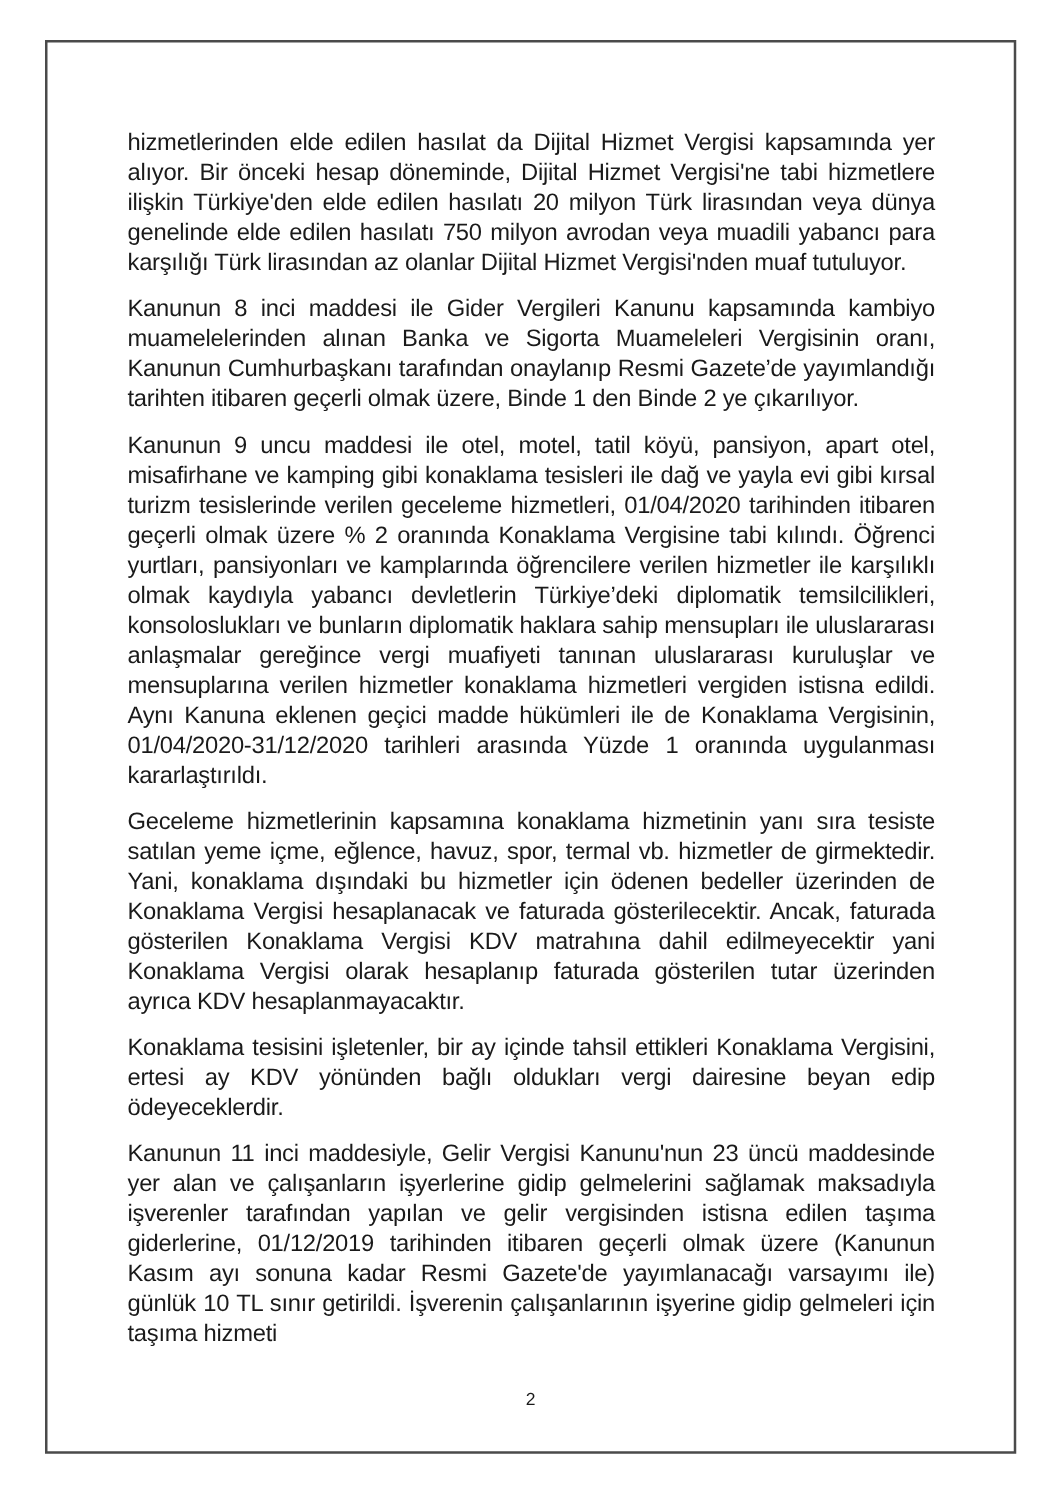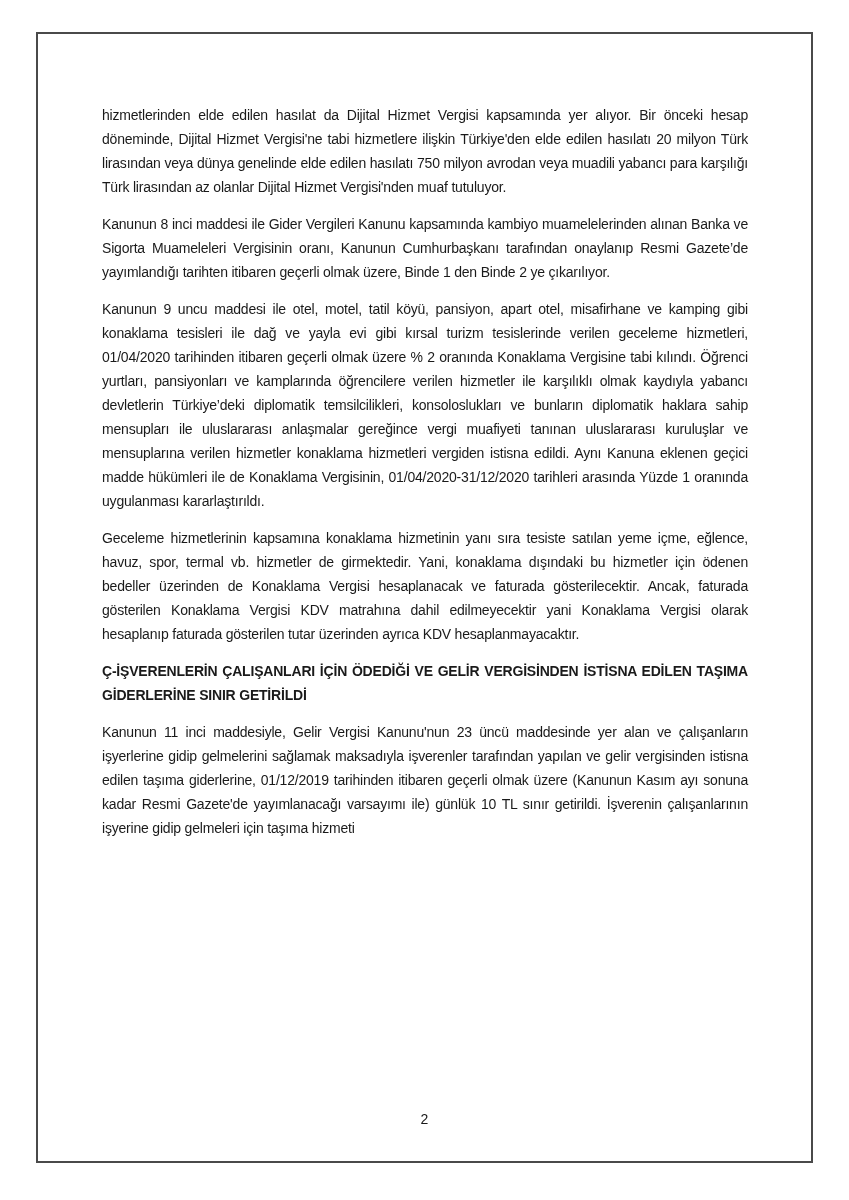--- a/index.html
+++ b/index.html
@@ -24,21 +24,21 @@
     border:2px solid var(--border-color);
     background:var(--page-bg);
     overflow:hidden;
   }
   .content{
     position:absolute;
     left:64px; right:63px; top:69px;
   }
   .body-text, .heading{
     margin:0 0 13px 0;
-    font-size:14px;
+    font-size:19px;
     line-height:24px;
     letter-spacing:-0.2px;
     text-align:justify;
     color:var(--text-color);
   }
   .heading{
     font-weight:bold;
   }
   .underline{
     text-decoration-thickness:1px;
@@ -63,21 +63,21 @@
     <p class="body-text">hizmetlerinden elde edilen hasılat da Dijital Hizmet Vergisi kapsamında yer alıyor. Bir önceki hesap döneminde, Dijital Hizmet Vergisi'ne tabi hizmetlere ilişkin Türkiye'den elde edilen hasılatı 20 milyon Türk lirasından veya dünya genelinde elde edilen hasılatı 750 milyon avrodan veya muadili yabancı para karşılığı Türk lirasından az olanlar Dijital Hizmet Vergisi'nden muaf tutuluyor.</p>
 
 
     <p class="body-text">Kanunun 8 inci maddesi ile Gider Vergileri Kanunu kapsamında kambiyo muamelelerinden alınan Banka ve Sigorta Muameleleri Vergisinin oranı, Kanunun Cumhurbaşkanı tarafından onaylanıp Resmi Gazete’de yayımlandığı tarihten itibaren geçerli olmak üzere, Binde 1 den Binde 2 ye çıkarılıyor.</p>
 
 
     <p class="body-text"><span>Kanunun 9 uncu maddesi ile otel, motel, tatil köyü, pansiyon, apart otel, misafirhane ve kamping gibi konaklama tesisleri ile dağ ve yayla evi gibi kırsal turizm tesislerinde verilen geceleme hizmetleri, 01/04/2020 tarihinden itibaren geçerli olmak üzere % 2 oranında Konaklama Vergisine tabi kılındı. Öğrenci yurtları, pansiyonları ve kamplarında öğrencilere verilen hizmetler ile karşılıklı olmak kaydıyla yabancı devletlerin Türkiye’deki diplomatik temsilcilikleri, konsoloslukları ve bunların diplomatik haklara sahip mensupları ile uluslararası anlaşmalar gereğince vergi muafiyeti tanınan uluslararası kuruluşlar ve mensuplarına verilen hizmetler konaklama hizmetleri vergiden istisna edildi. </span><span class="underline">Aynı Kanuna eklenen geçici madde hükümleri ile de Konaklama Vergisinin, 01/04/2020-31/12/2020 tarihleri arasında Yüzde 1 oranında uygulanması kararlaştırıldı.</span></p>
 
     <p class="body-text"><span class="underline">Geceleme hizmetlerinin kapsamına konaklama hizmetinin yanı sıra tesiste satılan yeme içme, eğlence, havuz, spor, termal vb. hizmetler de girmektedir</span><span>. Yani, konaklama dışındaki bu hizmetler için ödenen bedeller üzerinden de Konaklama Vergisi hesaplanacak ve faturada gösterilecektir. Ancak, faturada gösterilen Konaklama Vergisi KDV matrahına dahil edilmeyecektir yani Konaklama Vergisi olarak hesaplanıp faturada gösterilen tutar üzerinden ayrıca KDV hesaplanmayacaktır.</span></p>
 
+    <p class="body-text">Konaklama tesisini işletenler, bir ay içinde tahsil ettikleri Konaklama Vergisini, ertesi ay KDV yönünden bağlı oldukları vergi dairesine beyan edip ödeyeceklerdir.</p>
 
-    <p class="heading">Ç-İŞVERENLERİN ÇALIŞANLARI İÇİN ÖDEDİĞİ VE GELİR VERGİSİNDEN İSTİSNA EDİLEN TAŞIMA GİDERLERİNE SINIR GETİRİLDİ</p>
 
     <p class="body-text">Kanunun 11 inci maddesiyle, Gelir Vergisi Kanunu'nun 23 üncü maddesinde yer alan ve çalışanların işyerlerine gidip gelmelerini sağlamak maksadıyla işverenler tarafından yapılan ve gelir vergisinden istisna edilen taşıma giderlerine, 01/12/2019 tarihinden itibaren geçerli olmak üzere (Kanunun Kasım ayı sonuna kadar Resmi Gazete'de yayımlanacağı varsayımı ile) günlük 10 TL sınır getirildi. İşverenin çalışanlarının işyerine gidip gelmeleri için taşıma hizmeti</p>
 
   </div>
 
   <div class="page-number">2</div>
 </div>
 
 </body></html>

